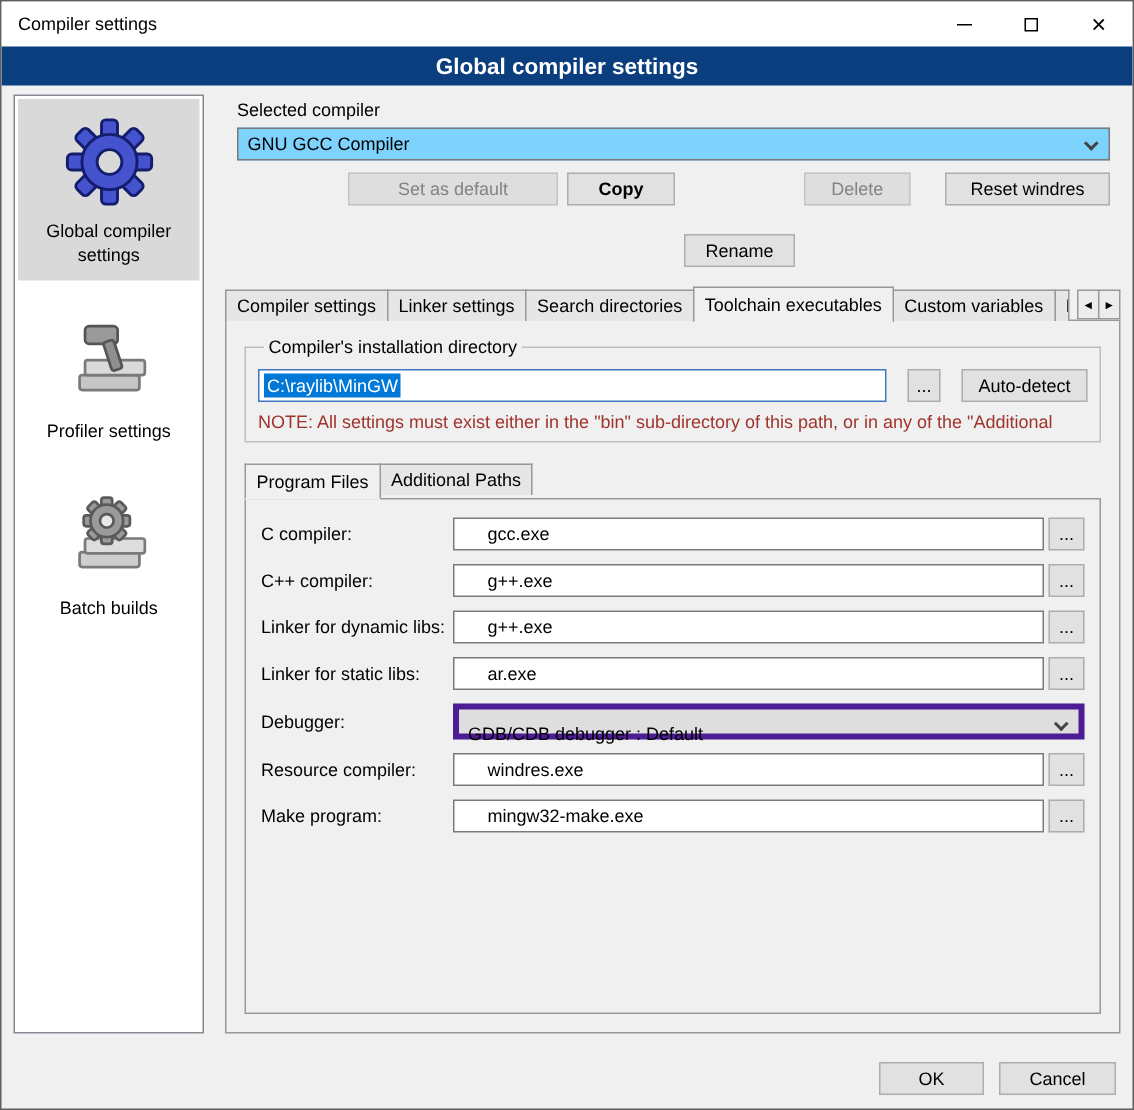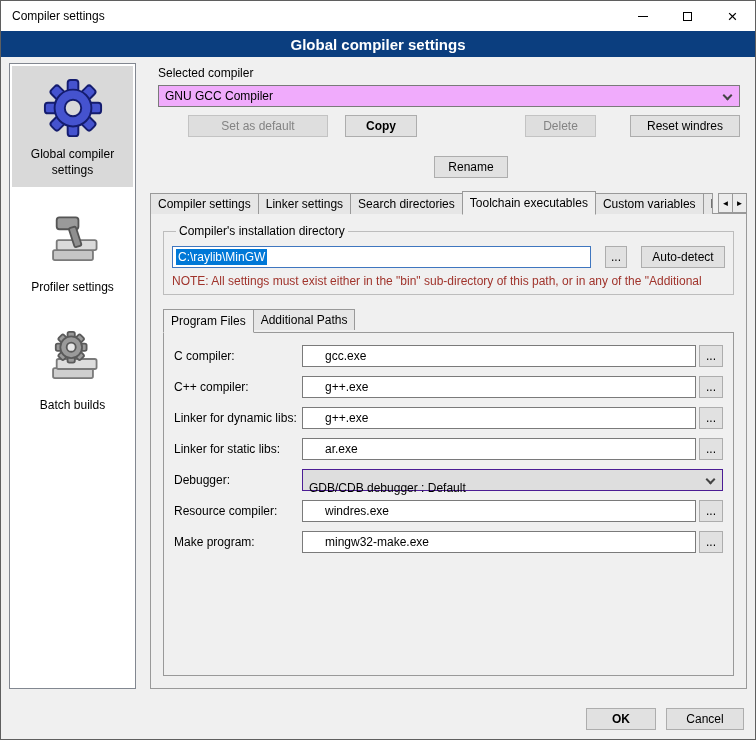--- a/index.html
+++ b/index.html
@@ -25,26 +25,26 @@
   .side-item { display: flex; flex-direction: column; align-items: center; text-align: center; padding: 10px 3px 9px; cursor: default; }
   .side-item.selected { background: #d9d9d9; }
   .side-item + .side-item { margin-top: 12px; }
   .side-item .icon-wrap { height: 64px; display: flex; align-items: center; justify-content: center; }
   .side-label { margin-top: 7px; line-height: 1.3; }
 
   
   .main { position: absolute; left: 149px; top: 62px; right: 8px; bottom: 50px; display: flex; flex-direction: column; }
   .sel-label { margin: 3px 0 5px 8px; }
 
-  .combo { margin: 0 7px 0 8px; height: 22px; background: #f0abfc; border: 1px solid #7a7a7a; display: flex; align-items: center; padding: 0 24px 0 6px; position: relative; cursor: default; }
+  .combo { margin: 0 7px 0 8px; height: 22px; background: #7dd3fc; border: 1px solid #7a7a7a; display: flex; align-items: center; padding: 0 24px 0 6px; position: relative; cursor: default; }
   .chevron { position: absolute; right: 8px; top: 6px; width: 7px; height: 7px; border-right: 2px solid #444; border-bottom: 2px solid #444; transform: rotate(45deg); }
 
   .btn { height: 22px; background: #e1e1e1; border: 1px solid #adadad; font-family: inherit; font-size: 12px; display: inline-flex; align-items: center; justify-content: center; padding: 0 10px; cursor: default; white-space: nowrap; }
   .btn.disabled { color: #838383; background: #dedede; border-color: #c3c3c3; }
-  .btn-row { display: flex; justify-content: flex-end; gap: 17px; margin: 8px 7px 0 8px; }
+  .btn-row { display: flex; justify-content: flex-end; gap: 6px; margin: 8px 7px 0 8px; }
   .w-setdef { width: 140px; } .w-copy { width: 72px; font-weight: bold; } .w-rename { width: 74px; margin-top: 41px; } .w-delete { width: 71px; }
   .w-reset { width: 110px; margin-left: 17px; }
 
   
   .tabstrip { display: flex; align-items: flex-end; margin-top: 12px; height: 24px; position: relative; z-index: 2; padding-right: 34px; }
   .tab { height: 21px; padding: 0 7px; display: flex; align-items: center; background: #e6e6e6; border: 1px solid #999; border-bottom: none; white-space: nowrap; cursor: default; }
   .tab + .tab { margin-left: -1px; }
   .tab.active { height: 24px; background: #f0f0f0; z-index: 3; position: relative; margin-bottom: -1px; border-bottom: 1px solid #f0f0f0; }
   .tab.truncated { width: 36px; overflow: hidden; padding-right: 0; }
   .tab-arrows { position: absolute; right: 0; bottom: 1px; display: flex; }
@@ -62,24 +62,24 @@
   .auto-btn { width: 84px; }
   .note { margin-top: 6px; color: #a0342c; white-space: nowrap; overflow: hidden; }
 
   .subtabs { display: flex; align-items: flex-start; margin-top: 14px; height: 24px; position: relative; z-index: 2; }
   .subpanel { flex: 1; border: 1px solid #999; background: #f0f0f0; margin-top: -1px; position: relative; z-index: 1; padding: 12px 10px; }
 
   .row { display: flex; align-items: center; margin-bottom: 9px; }
   .row .flabel { width: 128px; flex: none; }
   .row .tinput { flex: 1; height: 22px; background: #fff; border: 1px solid #7a7a7a; display: flex; align-items: center; padding: 0 22px; cursor: text; }
   .row .dots { width: 24px; margin-left: 3px; flex: none; padding: 0; }
-  .choice { flex: 1; height: 22px; background: #dedede; border: 1px solid #4c1d95; display: flex; align-items: center; padding: 16px 24px 0 6px; position: relative; cursor: default; }
+  .choice { flex: 1; height: 22px; background: #dedede; border: 4px solid #4c1d95; display: flex; align-items: center; padding: 16px 24px 0 6px; position: relative; cursor: default; }
 
   .footer-btns { position: absolute; right: 11px; bottom: 9px; display: flex; gap: 10px; }
-  .ok-btn { width: 70px; font-weight: bold; } .cancel-btn { width: 78px; }
+  .ok-btn { width: 70px; } .cancel-btn { width: 78px; }
 </style>
 </head>
 <body>
 
 <div class="window">
 
   <div class="titlebar">
     <div class="title">Compiler settings</div>
     <div class="win-controls">
       <div class="win-ctl">

